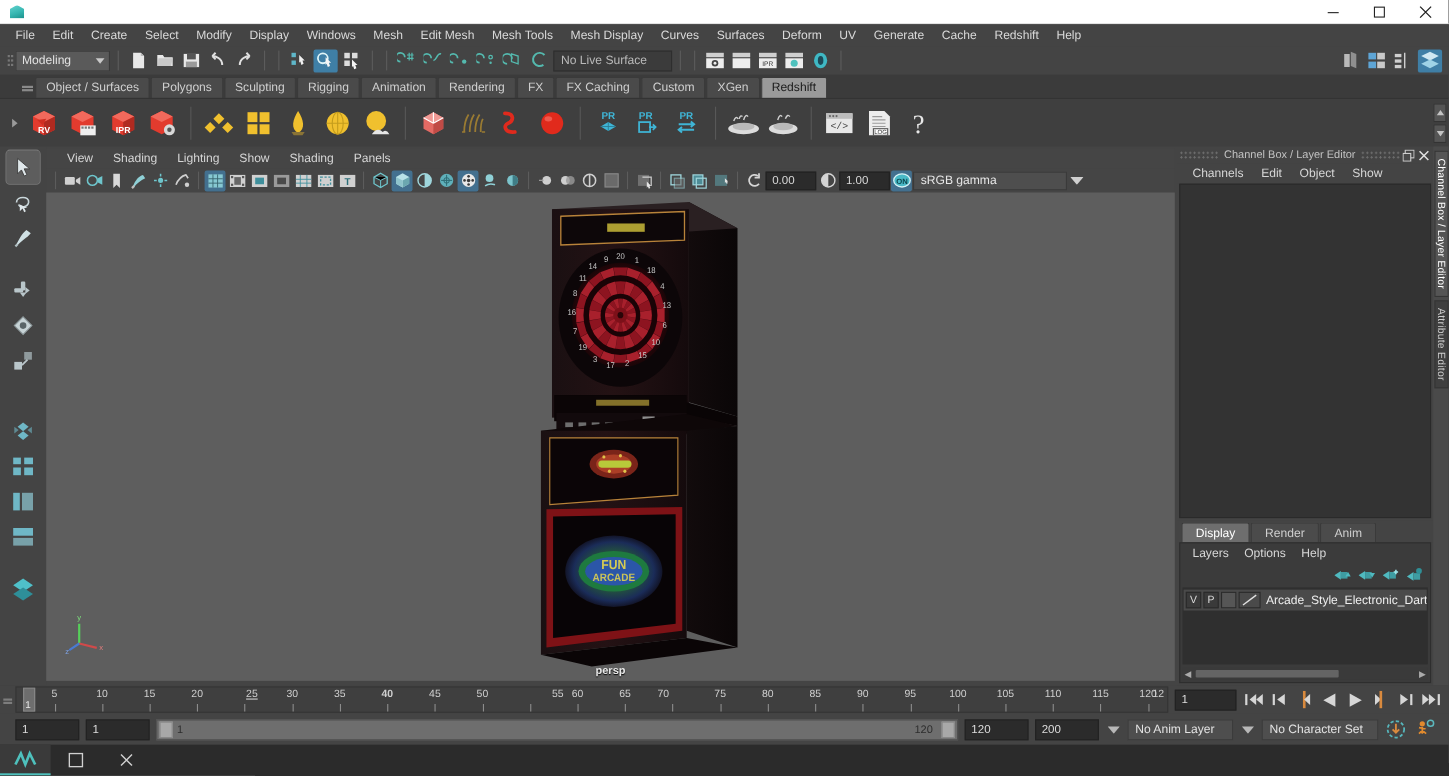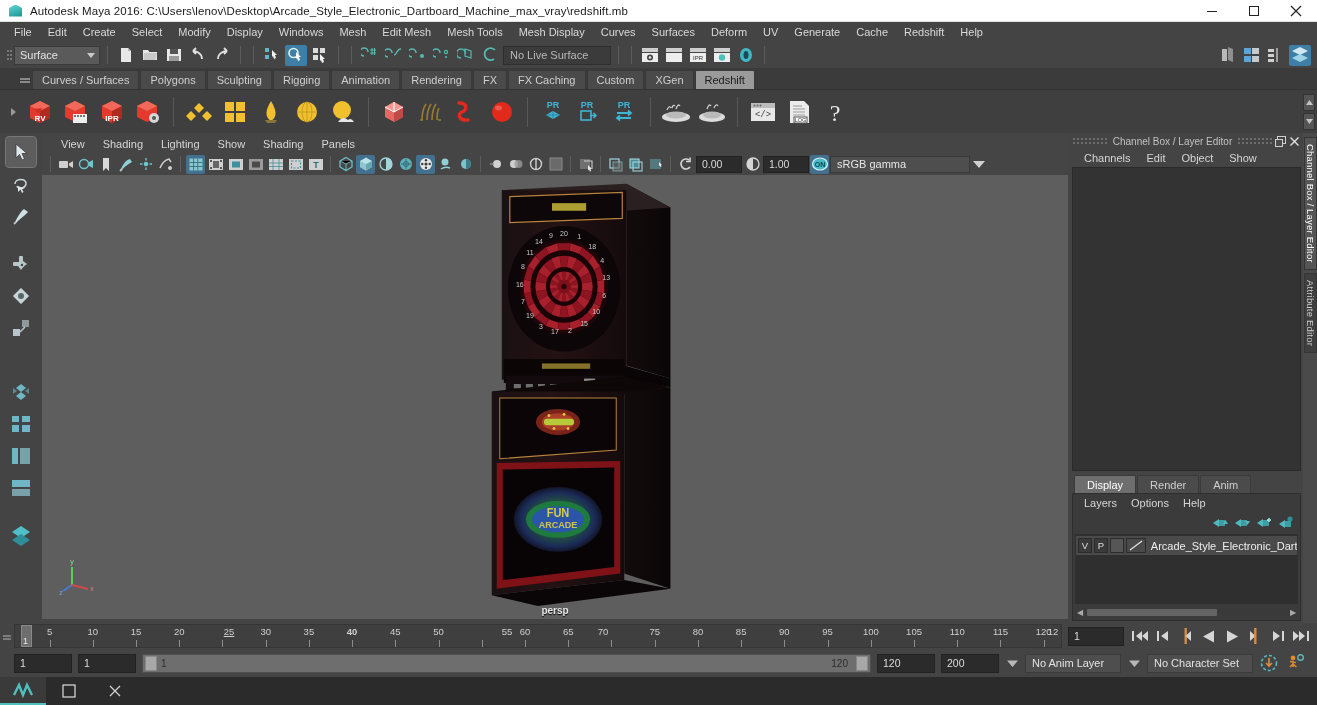--- a/index.html
+++ b/index.html
@@ -189,21 +189,20 @@
 </style>
 </head>
 <body>
 
 <div class="app">
 
   <div class="titlebar">
     <div class="tb-icon">
         <div class="glyph"></div>
       </div>
-    <div class="tb-title">Autodesk Maya 2016: C:\Users\lenov\Desktop\Arcade_Style_Electronic_Dartboard_Machine_max_vray\redshift.mb</div>
     <div class="tb-spacer"></div>
     <div class="win-btns">
       <div class="win-btn">
         <svg width="12" height="12" viewBox="0 0 12 12">
             <rect x="1" y="6" width="10" height="1" fill="#222"></rect>
           </svg>
       </div>
       <div class="win-btn">
         <svg width="12" height="12" viewBox="0 0 12 12">
             <rect x="1.5" y="1.5" width="9" height="9" fill="none" stroke="#222" stroke-width="1"></rect>
@@ -239,21 +238,21 @@
     <div class="mi">Help</div>
   </div>
 
   <div class="statusline">
     <div class="grip">
         <i></i>
         <i></i>
         <i></i>
       </div>
     <div class="menu-select">
-      <span>Surface</span>
+      <span>Modeling</span>
       <span class="caret"></span>
     </div>
     <div class="sep"></div>
     <div class="ibtn">
       <svg width="16" height="16" viewBox="0 0 16 16">
           <path d="M3 1 h7 l3 3 v11 h-10 z" fill="#e8e8e8"></path>
           <path d="M10 1 v3 h3 z" fill="#b8b8b8"></path>
         </svg>
     </div>
     <div class="ibtn">
@@ -409,21 +408,21 @@
           <path d="M10 9 L18 13 L10 17 L2 13 Z" fill="#9fd3e6"></path>
         </svg>
     </div>
     <div style="width:4px"></div>
   </div>
 
   <div class="shelftabs">
     <div class="shelf-grip">
         <i></i>
       </div>
-    <div class="stab">Curves / Surfaces</div>
+    <div class="stab">Object / Surfaces</div>
     <div class="stab">Polygons</div>
     <div class="stab">Sculpting</div>
     <div class="stab">Rigging</div>
     <div class="stab">Animation</div>
     <div class="stab">Rendering</div>
     <div class="stab">FX</div>
     <div class="stab">FX Caching</div>
     <div class="stab">Custom</div>
     <div class="stab">XGen</div>
     <div class="stab active">Redshift</div>

